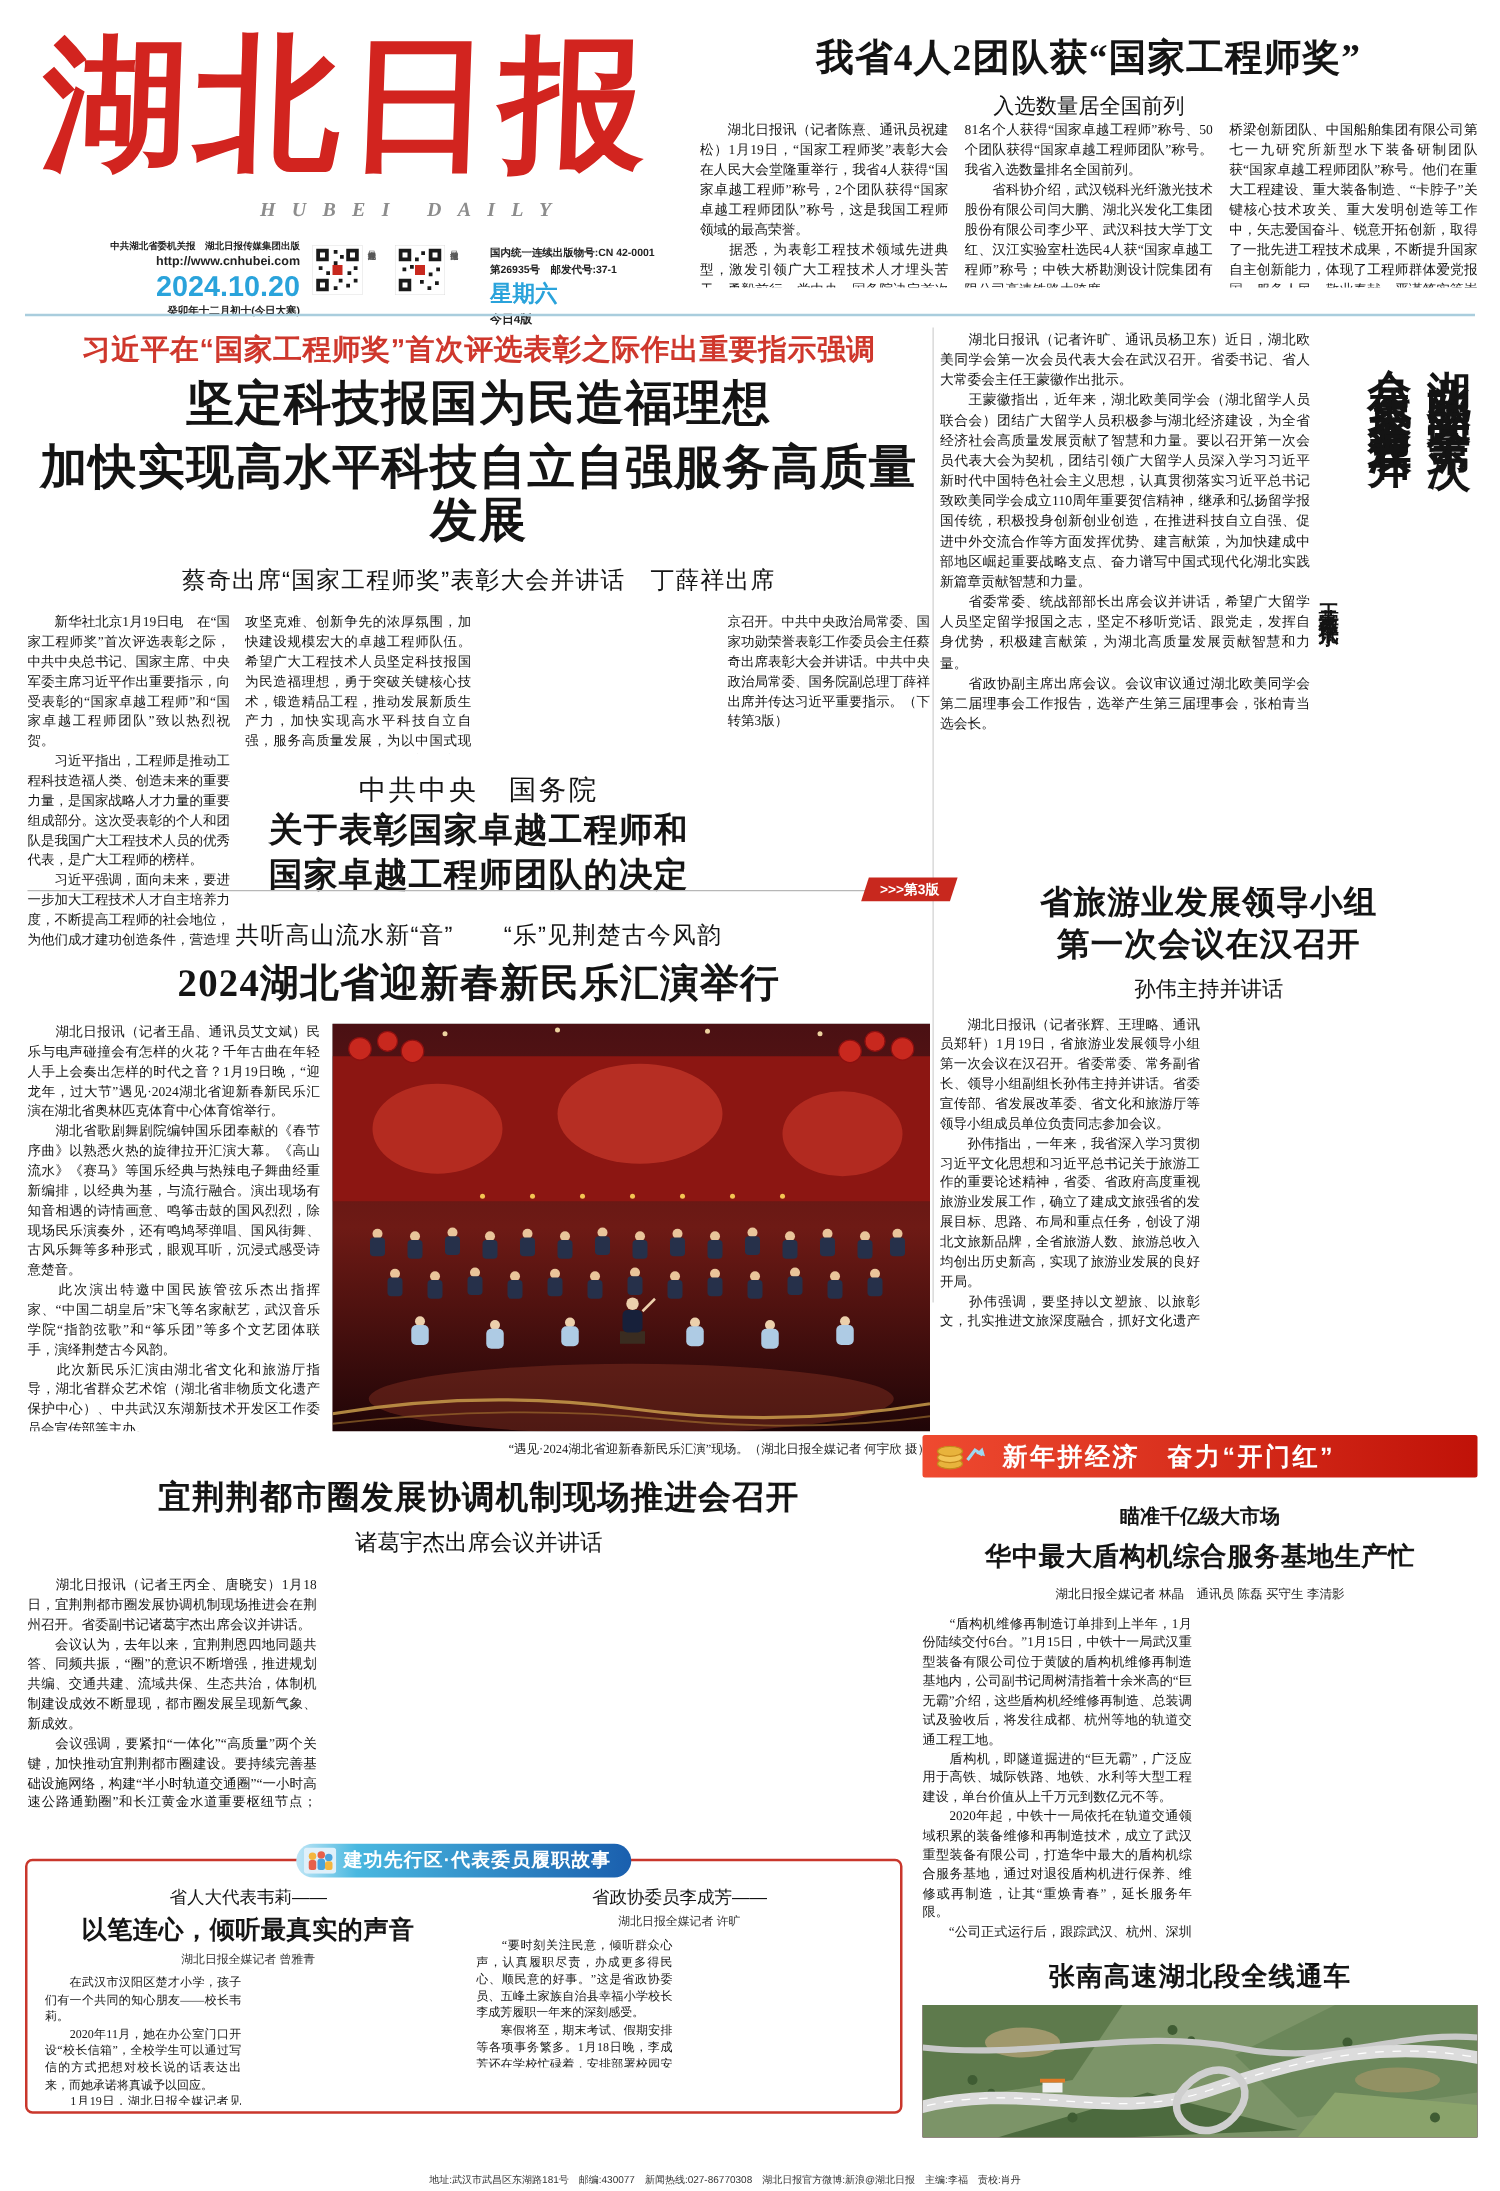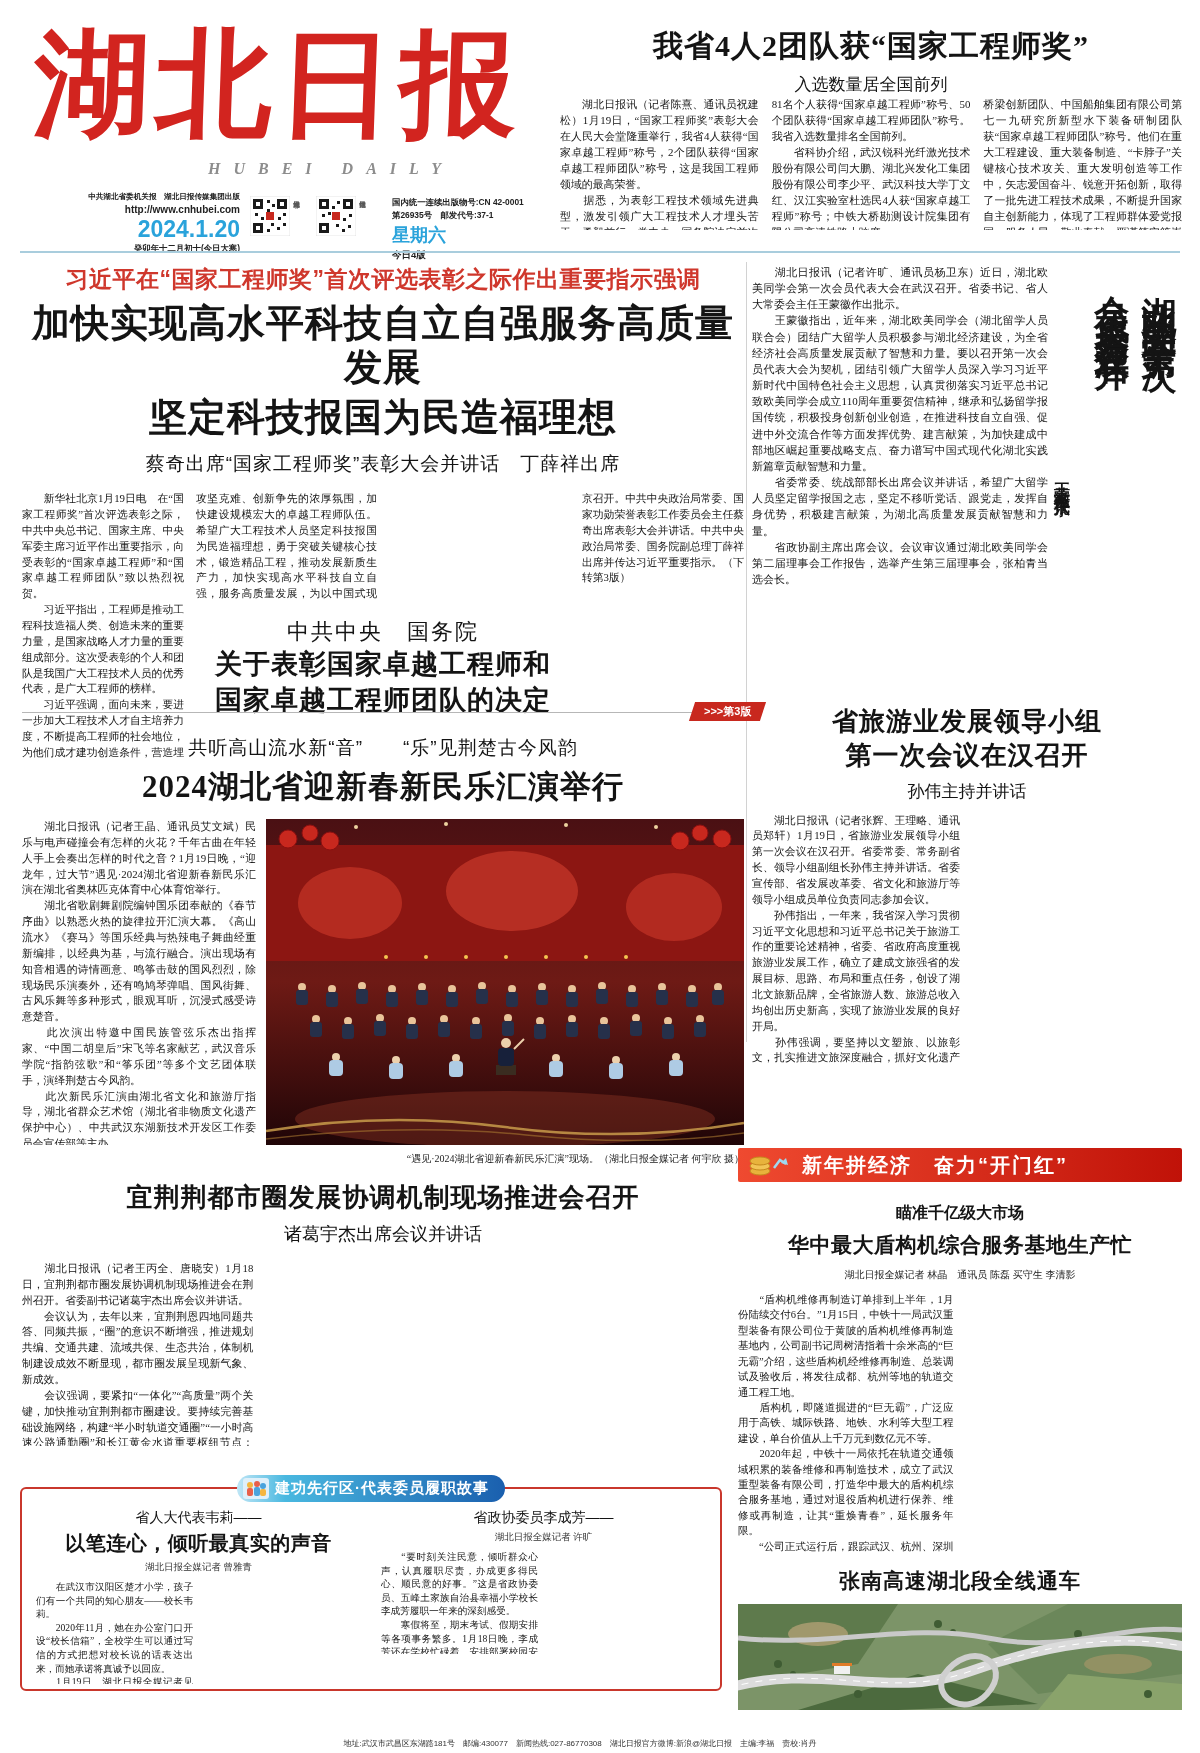--- a/index.html
+++ b/index.html
@@ -111,21 +111,21 @@
 <body>
 
 <div class="page">
 
   <div class="abs mh-title">湖北日报</div>
   <div class="abs mh-eng serif">HUBEI DAILY</div>
 
   <div class="abs mh-left sans">
     <div class="mh-org">中共湖北省委机关报　湖北日报传媒集团出版</div>
     <div class="mh-url">http://www.cnhubei.com</div>
-    <div class="mh-date">2024.1.20</div>
+    <div class="mh-date">2024.10.20</div>
     <div class="mh-lunar">癸卯年十二月初十(今日大寒)</div>
   </div>
 
   <div class="abs qr-wrap qr1">
     <svg width="40" height="40" viewBox="0 0 40 40">
       <rect width="40" height="40" fill="#fff" stroke="#ccc" stroke-width="0.5"></rect>
       <rect x="3" y="3" width="10" height="10" fill="#1a1a1a"></rect>
         <rect x="6" y="6" width="4" height="4" fill="#fff"></rect>
       <rect x="27" y="3" width="10" height="10" fill="#1a1a1a"></rect>
         <rect x="30" y="6" width="4" height="4" fill="#fff"></rect>
@@ -193,22 +193,22 @@
           <div class="body-text">桥梁创新团队、中国船舶集团有限公司第七一九研究所新型水下装备研制团队获“国家卓越工程师团队”称号。他们在重大工程建设、重大装备制造、“卡脖子”关键核心技术攻关、重大发明创造等工作中，矢志爱国奋斗、锐意开拓创新，取得了一批先进工程技术成果，不断提升国家自主创新能力，体现了工程师群体爱党报国、服务人民、敬业奉献、严谨笃实等崇高追求和宝贵精神。</div>
         </div>
     </div>
   </div>
 
   <div class="abs rule-blue"></div>
   <div class="abs vrule" style="left:746px;top:262px;height:780px;"></div>
 
   <div class="abs lead">
     <div class="lead-kicker center sans">习近平在“国家工程师奖”首次评选表彰之际作出重要指示强调</div>
+    <div class="lead-h center sans">坚定科技报国为民造福理想</div>
     <div class="lead-h center sans">加快实现高水平科技自立自强服务高质量发展</div>
-    <div class="lead-h center sans">坚定科技报国为民造福理想</div>
     <div class="lead-sub center sans">蔡奇出席“国家工程师奖”表彰大会并讲话　丁薛祥出席</div>
     <div class="lead-body">
       <div class="lead-c1">
           <div class="body-text">　　新华社北京1月19日电　在“国家工程师奖”首次评选表彰之际，中共中央总书记、国家主席、中央军委主席习近平作出重要指示，向受表彰的“国家卓越工程师”和“国家卓越工程师团队”致以热烈祝贺。
 　　习近平指出，工程师是推动工程科技造福人类、创造未来的重要力量，是国家战略人才力量的重要组成部分。这次受表彰的个人和团队是我国广大工程技术人员的优秀代表，是广大工程师的榜样。
 　　习近平强调，面向未来，要进一步加大工程技术人才自主培养力度，不断提高工程师的社会地位，为他们成才建功创造条件，营造埋头苦干、</div>
         </div>
       <div class="lead-mid">
         <div class="mid-cols">
             <div class="body-text" style="height:112px;">攻坚克难、创新争先的浓厚氛围，加快建设规模宏大的卓越工程师队伍。希望广大工程技术人员坚定科技报国为民造福理想，勇于突破关键核心技术，锻造精品工程，推动发展新质生产力，加快实现高水平科技自立自强，服务高质量发展，为以中国式现代化全面推进强国建设、民族复兴伟业作出更大贡献。

